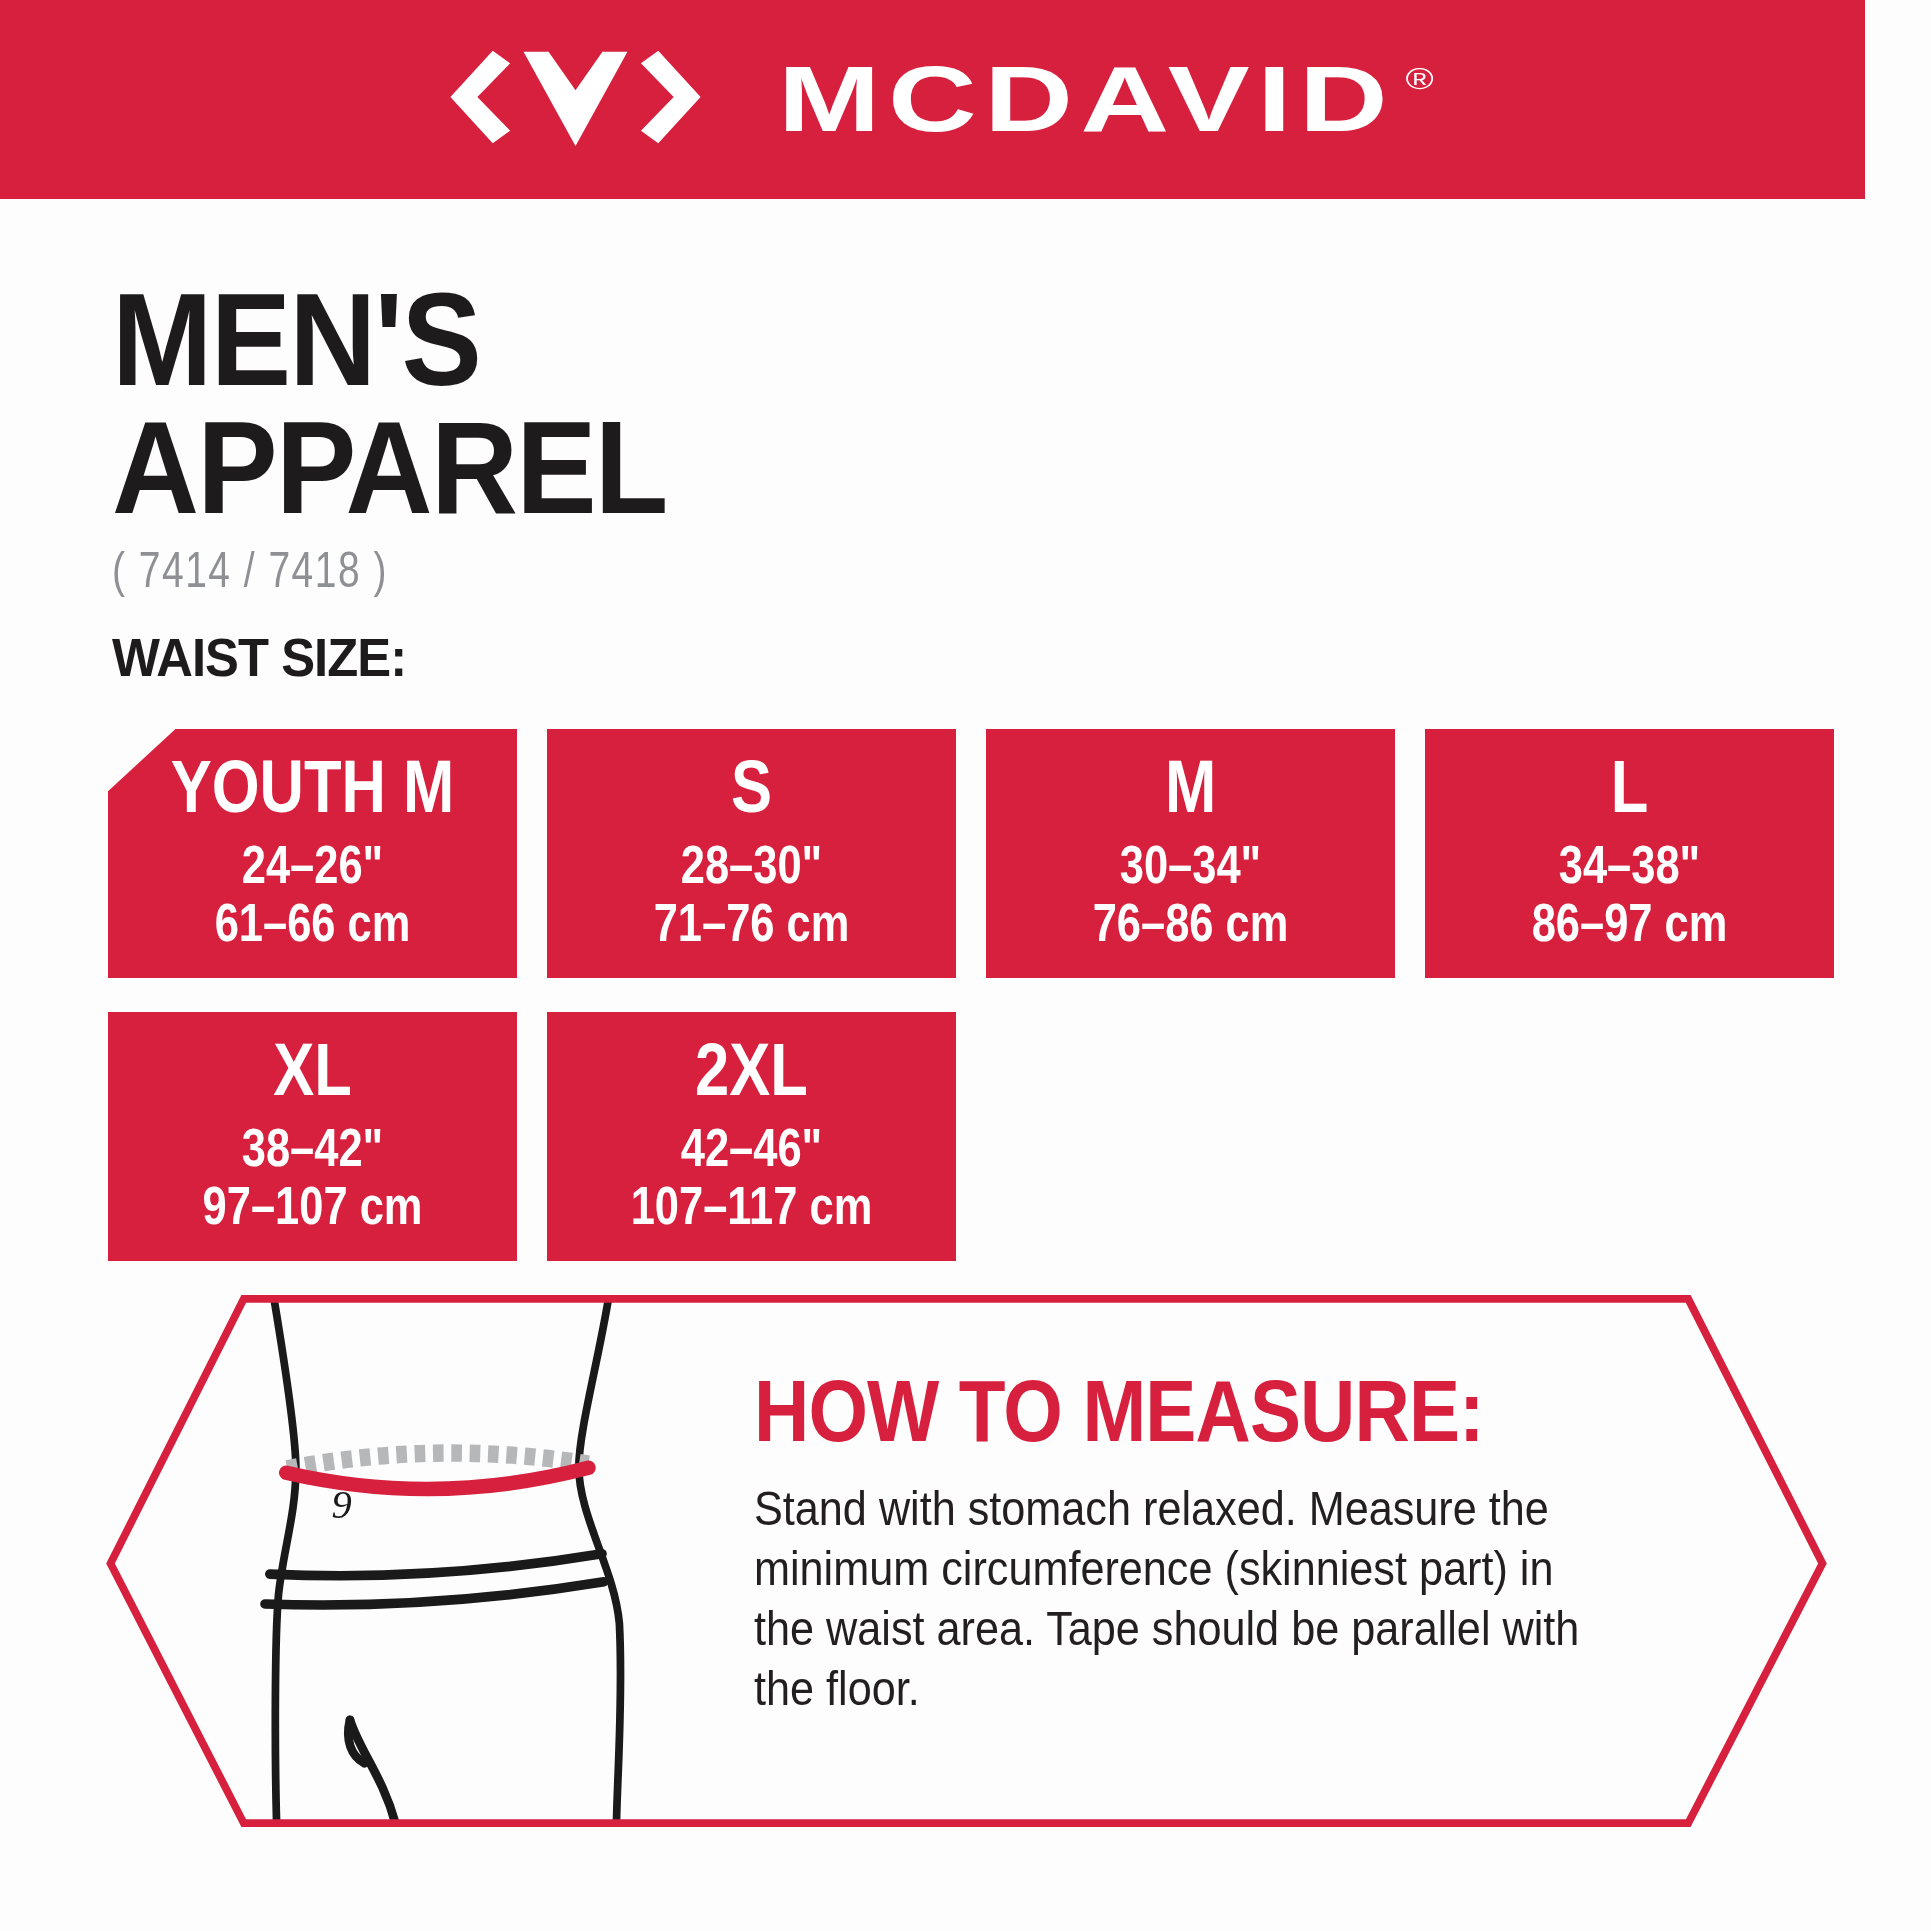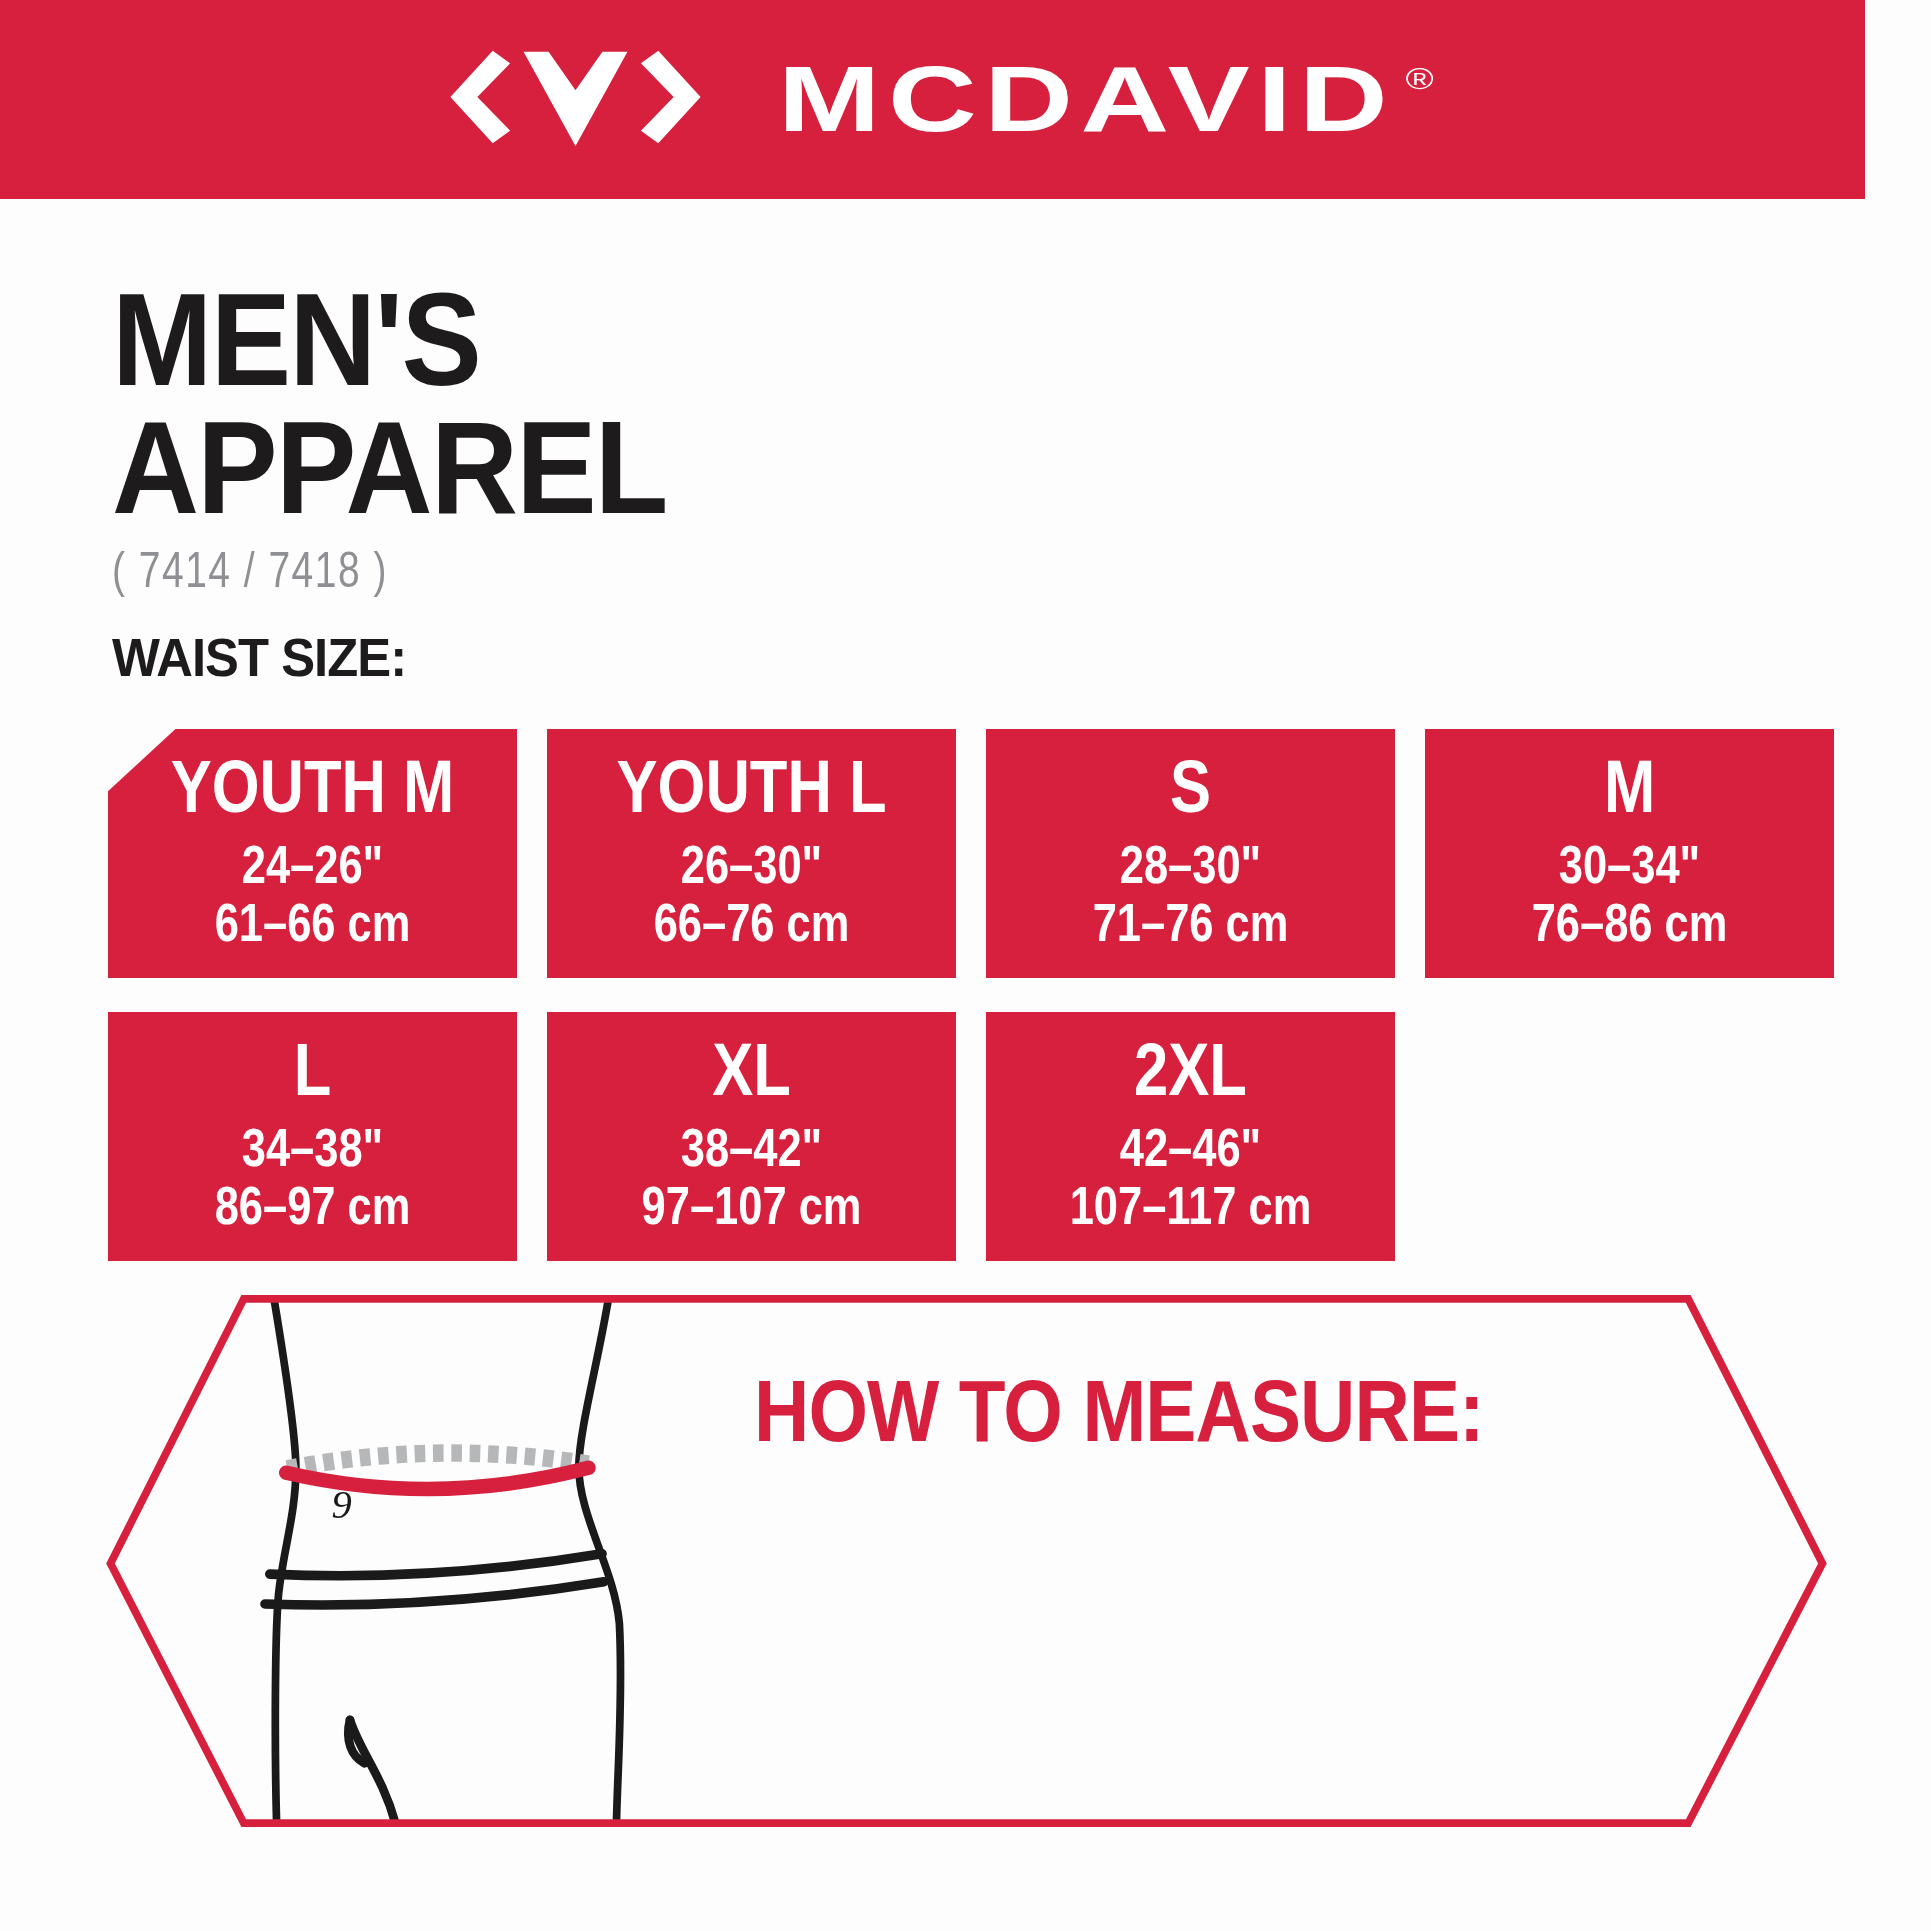--- a/index.html
+++ b/index.html
@@ -66,27 +66,20 @@
   <div class="grid">
     <div class="size-box cut-tl">
       <div class="box-inner">
         <div class="size-label">YOUTH M</div>
         <div class="size-inches">24–26"</div>
         <div class="size-cm">61–66 cm</div>
       </div>
     </div>
     <div class="size-box">
       <div class="box-inner">
-        <div class="size-label">YOUTH L</div>
-        <div class="size-inches">26–30"</div>
-        <div class="size-cm">66–76 cm</div>
-      </div>
-    </div>
-    <div class="size-box">
-      <div class="box-inner">
         <div class="size-label">S</div>
         <div class="size-inches">28–30"</div>
         <div class="size-cm">71–76 cm</div>
       </div>
     </div>
     <div class="size-box">
       <div class="box-inner">
         <div class="size-label">M</div>
         <div class="size-inches">30–34"</div>
         <div class="size-cm">76–86 cm</div>
@@ -135,15 +128,21 @@
 
       <path d="M262,446 C272,478 296,505 309,553" stroke-width="9"></path>
       <path d="M262,446 C257,467 263,483 277,491" stroke-width="9"></path>
 
       <text x="243" y="237" font-size="42" font-family="Liberation Serif, serif" font-style="italic" fill="#1A1A1A" stroke="none">9</text>
     </g>
     <path d="M152,10 L1648,10 L1787,284 L1648,553 L152,553 L14,284 Z" fill="none" stroke="#D7203D" stroke-width="8" stroke-linejoin="miter"></path>
   </svg>
 
   <div class="measure-heading">HOW TO MEASURE:</div>
+  <div class="measure-text">
+    <div class="measure-line">Stand with stomach relaxed. Measure the</div>
+    <div class="measure-line">minimum circumference (skinniest part) in</div>
+    <div class="measure-line">the waist area. Tape should be parallel with</div>
+    <div class="measure-line">the floor.</div>
+  </div>
 
 </div>
 
 
 </body></html>

